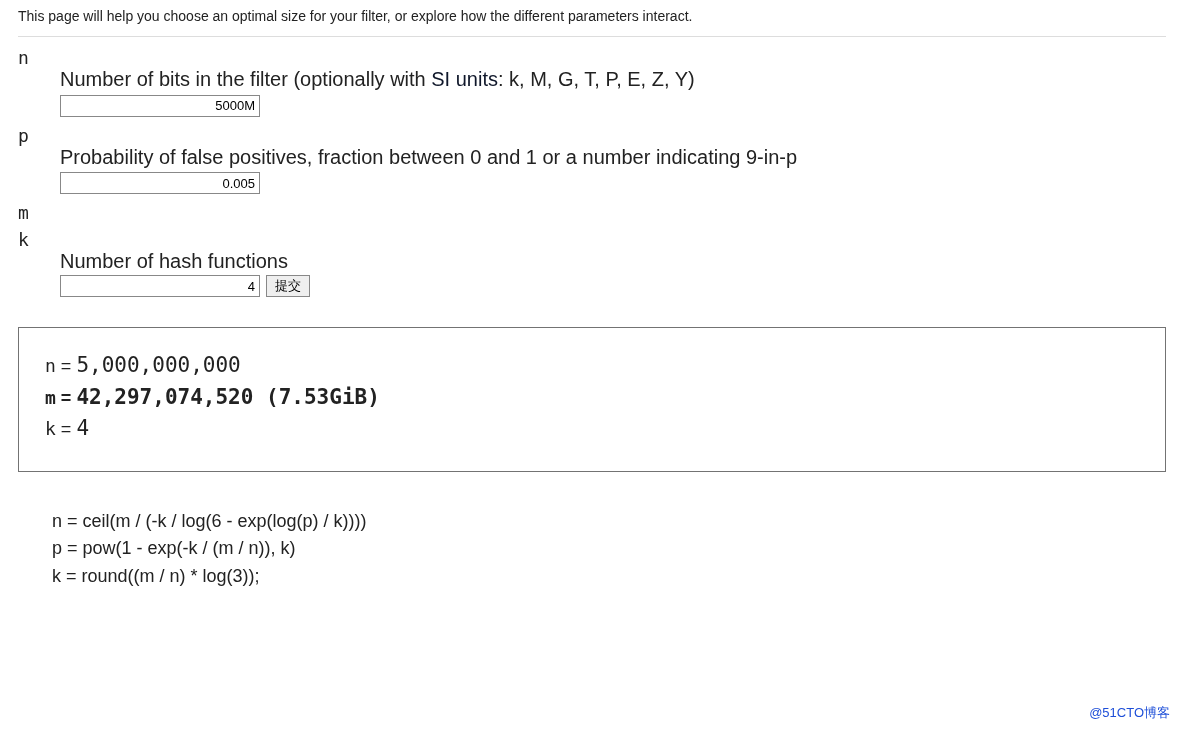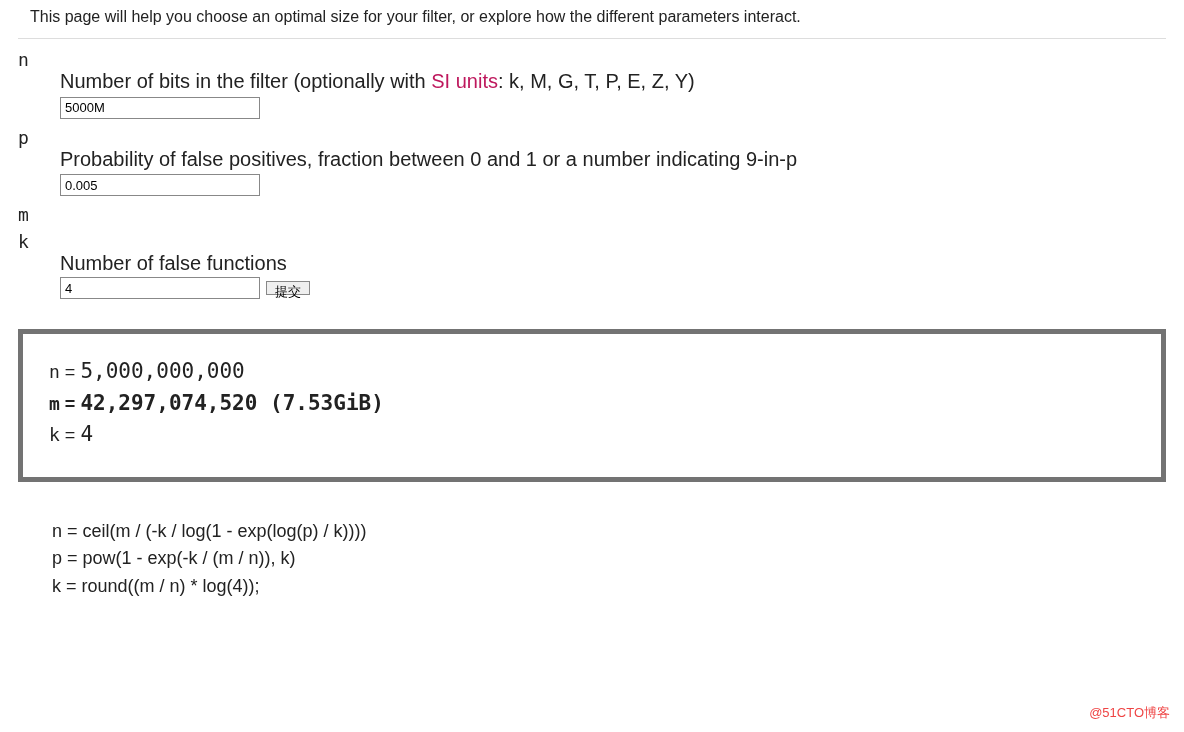--- a/index.html
+++ b/index.html
@@ -8,22 +8,22 @@
     body {
       margin: 0;
       padding: 8px 18px;
       font-family: "Segoe UI", "Helvetica Neue", Arial, sans-serif;
       font-size: 19px;
       color: #222;
       background: #fff;
       width: 1184px;
     }
     .intro {
-      margin: 0 0 12px 12px;
-      font-size: 16px;
+      margin: 0 0 12px 0;
+      font-size: 14px;
     }
     .hr {
       border: none;
       border-top: 1px solid #ddd;
       margin: 6px 0 10px 0;
     }
     dl.params {
       margin: 0 0 30px 0;
       padding: 0;
     }
@@ -35,49 +35,50 @@
     }
     dl.params dd {
       margin: 0 0 8px 42px;
       padding: 0;
     }
     dl.params dd .label {
       font-size: 20px;
       margin-bottom: 2px;
     }
     .si-link {
-      color: #be185d;
+      color: #0f172a;
       text-decoration: none;
     }
     input[type=text] {
       font-family: Arial, sans-serif;
       font-size: 13px;
       padding: 2px 4px;
       width: 200px;
       border: 1px solid #888;
       background: #fff;
       height: 22px;
+      text-align: right;
     }
     button.submit {
       font-family: Arial, sans-serif;
       font-size: 13px;
       padding: 1px 8px;
       border: 1px solid #888;
       background: #efefef;
-      height: 14px;
+      height: 22px;
       vertical-align: bottom;
       cursor: pointer;
     }
     .inline-row {
       display: flex;
       align-items: center;
       gap: 6px;
     }
     .results-box {
-      border: 5px solid #737373;
+      border: 1px solid #737373;
       margin: 0 0 36px 0;
       padding: 22px 26px 26px 26px;
     }
     .result-line {
       font-family: "Segoe UI", Arial, sans-serif;
       font-size: 18px;
       line-height: 1.5;
     }
     .result-line .eqvar {
       font-family: Consolas, Menlo, monospace;
@@ -91,21 +92,21 @@
     }
     .formulas {
       padding: 0 0 0 34px;
       font-size: 18px;
       line-height: 1.55;
     }
     .watermark {
       position: fixed;
       right: 14px;
       bottom: 10px;
-      color: #ef4444;
+      color: #1d4ed8;
       font-size: 13px;
       pointer-events: none;
     }
   </style>
 </head>
 <body>
 
 <p class="intro">This page will help you choose an optimal size for your filter, or explore how the different parameters interact.</p>
 <hr class="hr">
 
@@ -122,21 +123,21 @@
   <dt>p</dt>
   <dd>
     <div class="label">Probability of false positives, fraction between 0 and 1 or a number indicating 9-in-p</div>
     <input type="text" value="0.005" style="">
   </dd>
 
   <dt>m</dt>
 
   <dt>k</dt>
   <dd>
-    <div class="label">Number of false functions</div>
+    <div class="label">Number of hash functions</div>
     <div class="inline-row">
       <input type="text" value="4" style="">
       <button class="submit">提交</button>
     </div>
   </dd>
 
 </dl>
 
 <div class="results-box">
   <div class="result-line">
@@ -150,18 +151,18 @@
     <span class="result-big result-bold">42,297,074,520 (7.53GiB)</span>
   </div>
   <div class="result-line">
     <span class="eqvar">k</span>
     <span>=</span>
     <span class="result-big">4</span>
   </div>
 </div>
 
 <div class="formulas">
-  <div>n = ceil(m / (-k / log(1 - exp(log(p) / k))))</div>
+  <div>n = ceil(m / (-k / log(6 - exp(log(p) / k))))</div>
   <div>p = pow(1 - exp(-k / (m / n)), k)</div>
-  <div>k = round((m / n) * log(4));</div>
+  <div>k = round((m / n) * log(3));</div>
 </div>
 
 <div class="watermark">@51CTO博客</div>
 
 </body></html>

